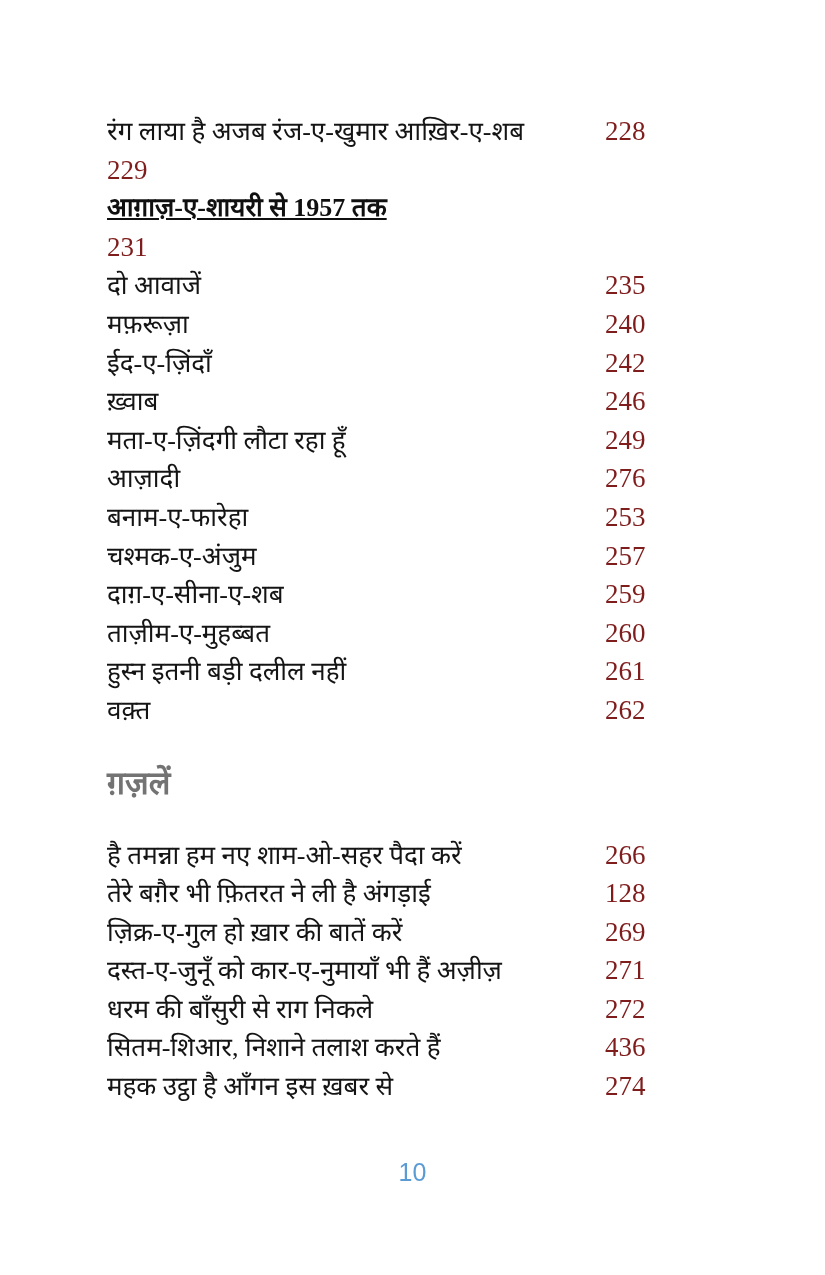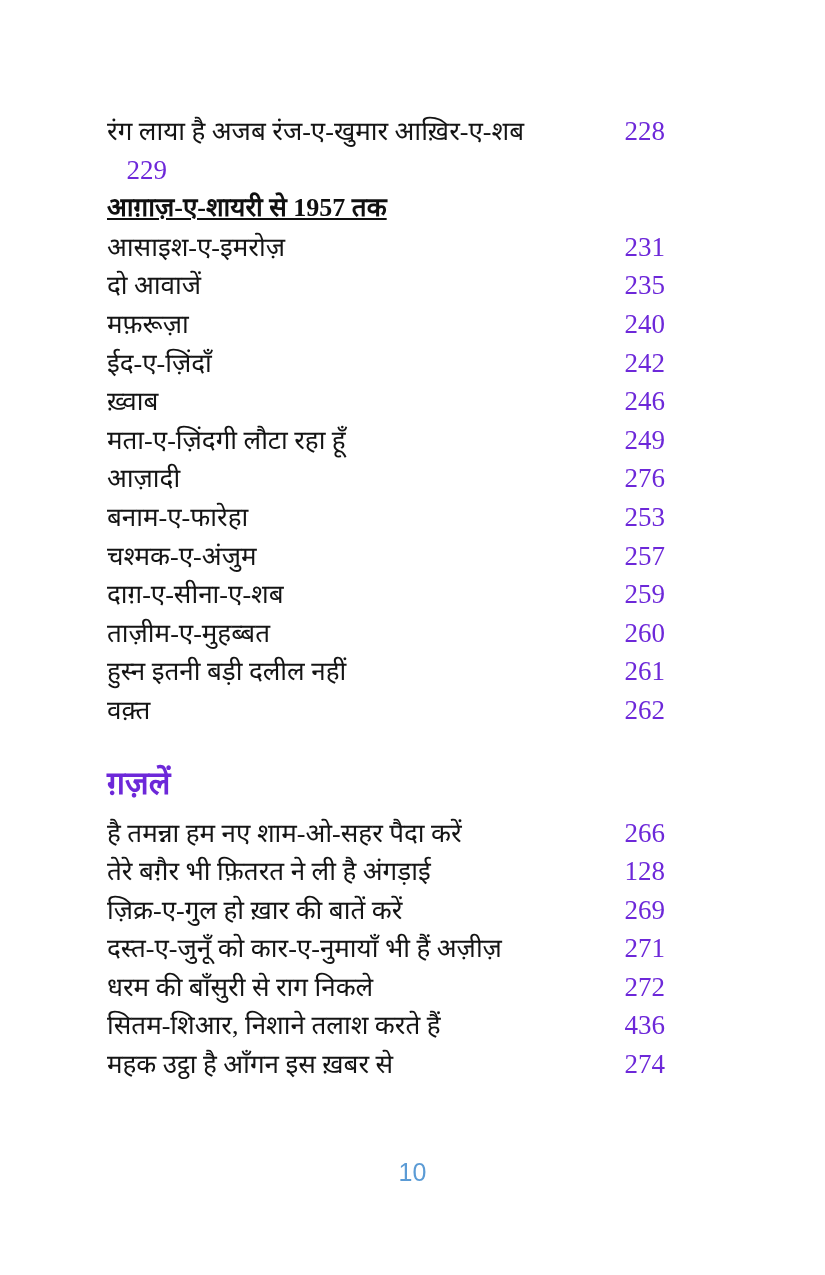--- a/index.html
+++ b/index.html
@@ -30,41 +30,41 @@
     line-height: 38.6px;
     font-size: 26px;
     white-space: nowrap;
     gap: 46px;
   }
   .toc-row .title {
     color: #141414;
   }
   .toc-row .pagenum {
     font-size: 27px;
-    color: #6d28d9;
-    text-align: right;
+    color: #7f1d1d;
+    text-align: left;
     min-width: 60px;
   }
   .toc-heading-sub {
     height: 38.6px;
     line-height: 38.6px;
     font-size: 26px;
     font-weight: bold;
     color: #101010;
     white-space: nowrap;
     text-decoration: underline;
   }
   .toc-heading-major {
     margin-top: 29px;
-    margin-bottom: 7px;
+    margin-bottom: 29px;
     height: 48px;
     line-height: 48px;
     font-size: 32px;
     font-weight: bold;
-    color: #6d28d9;
+    color: #737373;
     white-space: nowrap;
   }
   .page-footer {
     position: absolute;
     left: 0;
     right: 0;
     top: 1142px;
     text-align: center;
     font-size: 25px;
     font-family: "Liberation Sans", "DejaVu Sans", sans-serif;
@@ -78,21 +78,20 @@
   <section class="toc" id="toc-root">
       <div class="toc-row">
         <span class="title">रंग लाया है अजब रंज-ए-खुमार आख़िर-ए-शब</span>
         <span class="pagenum">228</span>
       </div>
       <div class="toc-row">
         <span class="pagenum">229</span>
       </div>
       <div class="toc-heading-sub">आग़ाज़-ए-शायरी से 1957 तक</div>
       <div class="toc-row">
-        <span class="title">आसाइश-ए-इमरोज़</span>
         <span class="pagenum">231</span>
       </div>
       <div class="toc-row">
         <span class="title">दो आवाजें</span>
         <span class="pagenum">235</span>
       </div>
       <div class="toc-row">
         <span class="title">मफ़रूज़ा</span>
         <span class="pagenum">240</span>
       </div>

